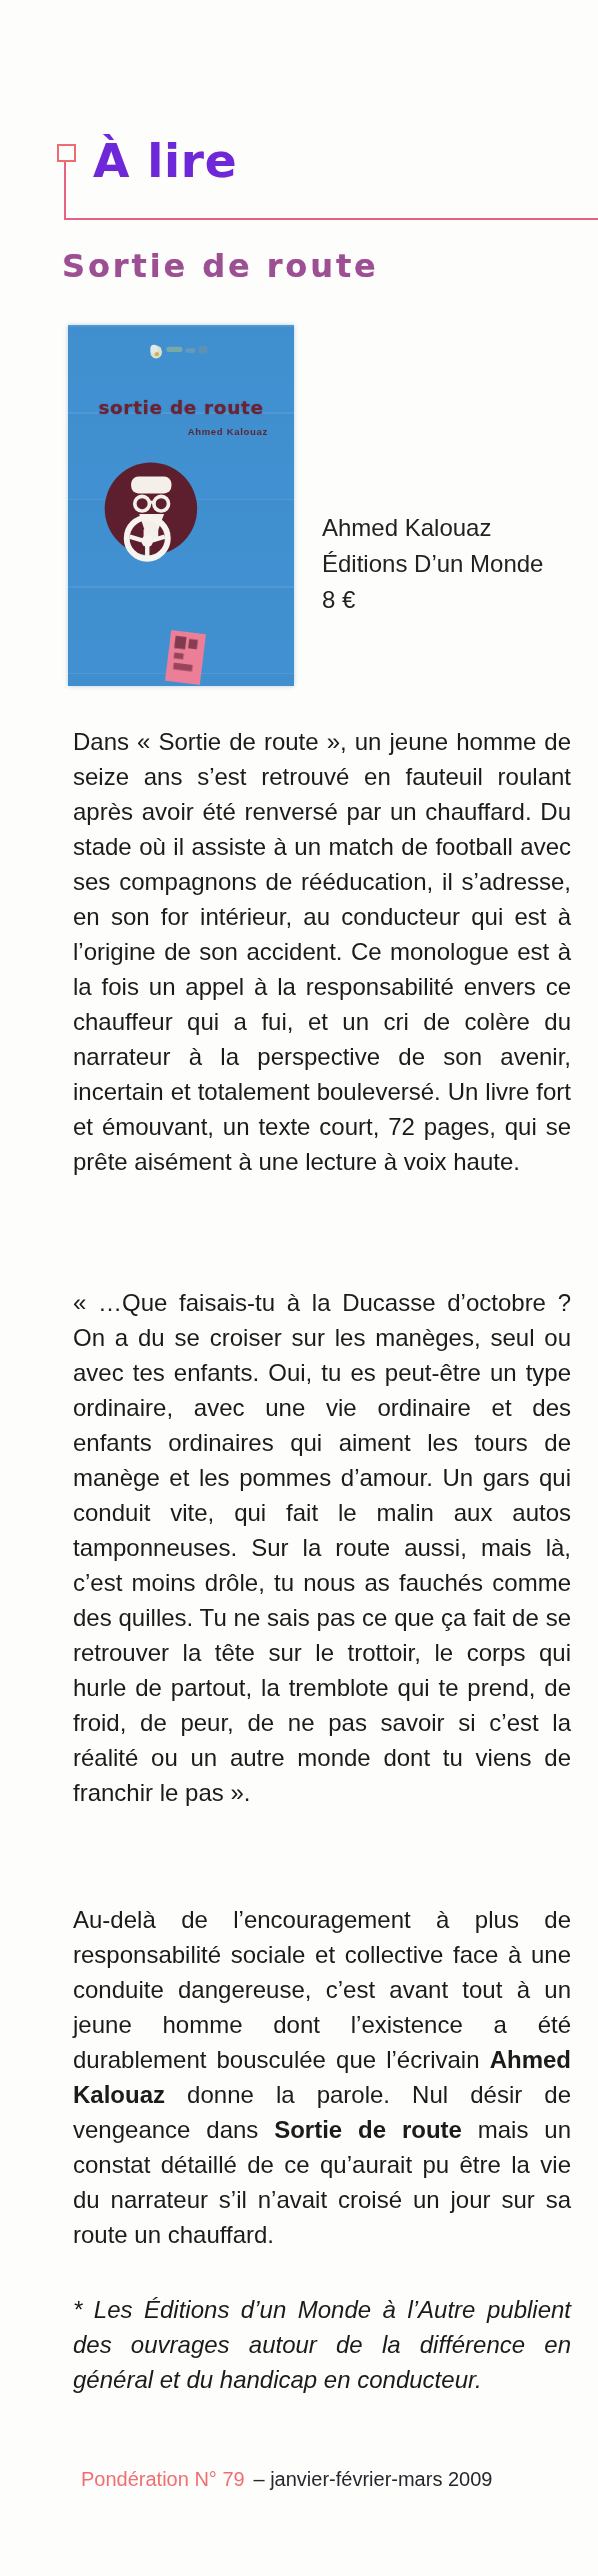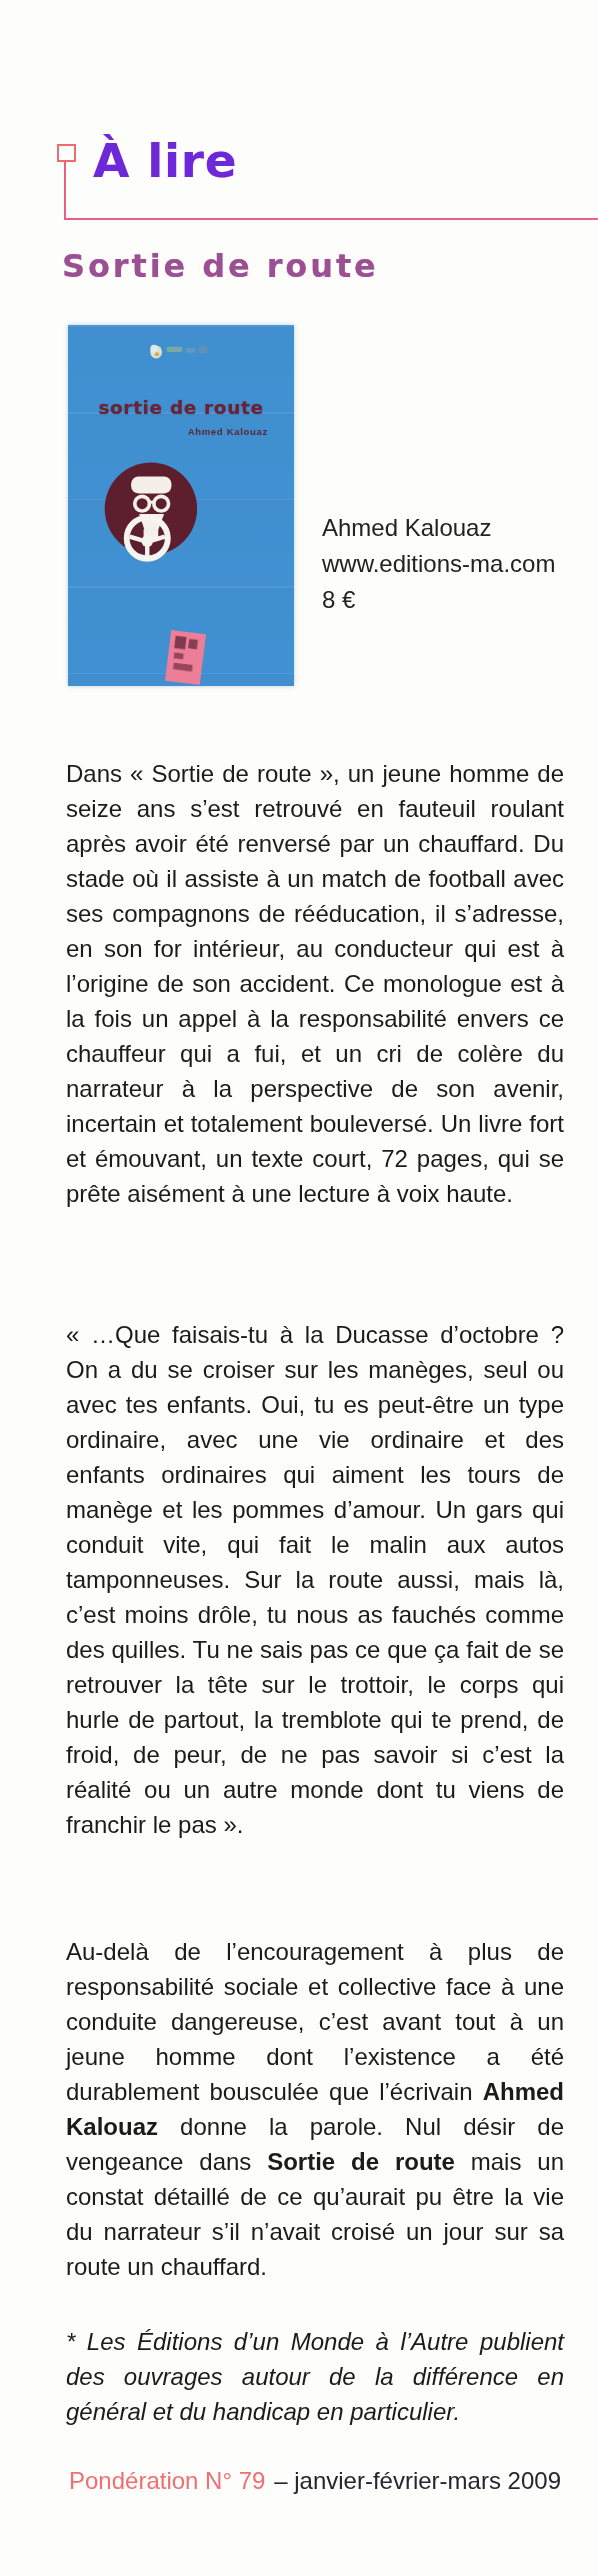--- a/index.html
+++ b/index.html
@@ -67,33 +67,33 @@
     background:#ec7e97;transform:rotate(7deg);
     filter:blur(0.3px);
   }
   
   .book-info{
     position:absolute;left:322px;top:510px;width:272px;
     font-size:24px;line-height:36px;color:#222;
   }
   
   .copy{
-    position:absolute;left:66px;width:498px;
+    position:absolute;left:73px;width:498px;
     font-size:24px;line-height:35px;
-    text-align:justify;color:#1b1b1b;margin-top:32px;
+    text-align:justify;color:#1b1b1b;
   }
   .p1{top:724px;}
   .quote{top:1285px;}
   .p3{top:1902px;}
   .footnote{top:2292px;font-style:italic;}
   .bold{font-weight:bold;}
   
   .page-footer{
-    position:absolute;left:69px;top:2467px;
-    font-size:24px;line-height:1.2;white-space:nowrap;
+    position:absolute;left:81px;top:2467px;
+    font-size:20px;line-height:1.2;white-space:nowrap;
   }
   .journal{color:#ef6f73;}
   .issue-date{color:#26262e;margin-left:8.8px;}
 </style>
 </head>
 <body>
 
 <div>
 
   <div class="tick-square"></div>
@@ -133,30 +133,30 @@
         <rect x="7" y="7" width="15" height="17" fill="#6f2d42" opacity=".85"></rect>
         <rect x="26" y="9" width="12" height="13" fill="#6f2d42" opacity=".8"></rect>
         <rect x="8" y="30" width="13" height="8" fill="#6f2d42" opacity=".7"></rect>
         <rect x="9" y="44" width="26" height="9" fill="#7b3148" opacity=".75"></rect>
       </svg>
     </div>
   </div>
 
   <div class="book-info">
     <div>Ahmed Kalouaz</div>
-    <div>www.editions-ma.com</div>
+    <div>Éditions D’un Monde</div>
     <div>8 €</div>
   </div>
 
   <div class="copy p1">Dans « Sortie de route », un jeune homme de seize ans s’est retrouvé en fauteuil roulant après avoir été renversé par un chauffard. Du stade où il assiste à un match de football avec ses compagnons de rééducation, il s’adresse, en son for intérieur, au conducteur qui est à l’origine de son accident. Ce monologue est à la fois un appel à la responsabilité envers ce chauffeur qui a fui, et un cri de colère du narrateur à la perspective de son avenir, incertain et totalement bouleversé. Un livre fort et émouvant, un texte court, 72 pages, qui se prête aisément à une lecture à voix haute.</div>
 
   <div class="copy quote">« …Que faisais-tu à la Ducasse d’octobre ? On a du se croiser sur les manèges, seul ou avec tes enfants. Oui, tu es peut-être un type ordinaire, avec une vie ordinaire et des enfants ordinaires qui aiment les tours de manège et les pommes d’amour. Un gars qui conduit vite, qui fait le malin aux autos tamponneuses. Sur la route aussi, mais là, c’est moins drôle, tu nous as fauchés comme des quilles. Tu ne sais pas ce que ça fait de se retrouver la tête sur le trottoir, le corps qui hurle de partout, la tremblote qui te prend, de froid, de peur, de ne pas savoir si c’est la réalité ou un autre monde dont tu viens de franchir le pas ».</div>
 
   <div class="copy p3"><span>Au-delà de l’encouragement à plus de responsabilité sociale et collective face à une conduite dangereuse, c’est avant tout à un jeune homme dont l’existence a été durablement bousculée que l’écrivain </span><span class="bold">Ahmed Kalouaz</span><span> donne la parole. Nul désir de vengeance dans </span><span class="bold">Sortie de route</span><span> mais un constat détaillé de ce qu’aurait pu être la vie du narrateur s’il n’avait croisé un jour sur sa route un chauffard.</span></div>
 
-  <div class="copy footnote">* Les Éditions d’un Monde à l’Autre publient des ouvrages autour de la différence en général et du handicap en particulier.</div>
+  <div class="copy footnote">* Les Éditions d’un Monde à l’Autre publient des ouvrages autour de la différence en général et du handicap en conducteur.</div>
 
   <div class="page-footer">
     <span class="journal">Pondération N° 79</span><span class="issue-date">– janvier-février-mars 2009</span>
   </div>
 
 </div>
 
 
 </body></html>

